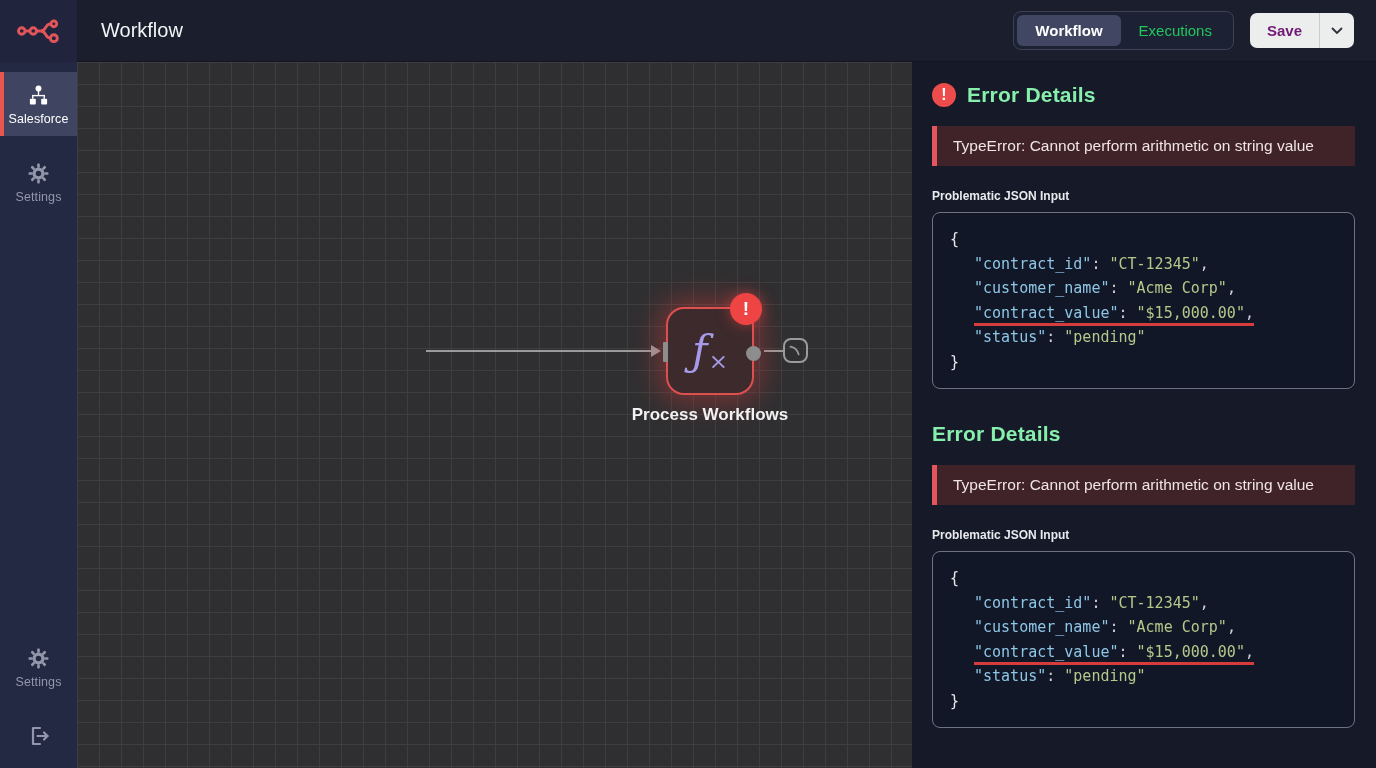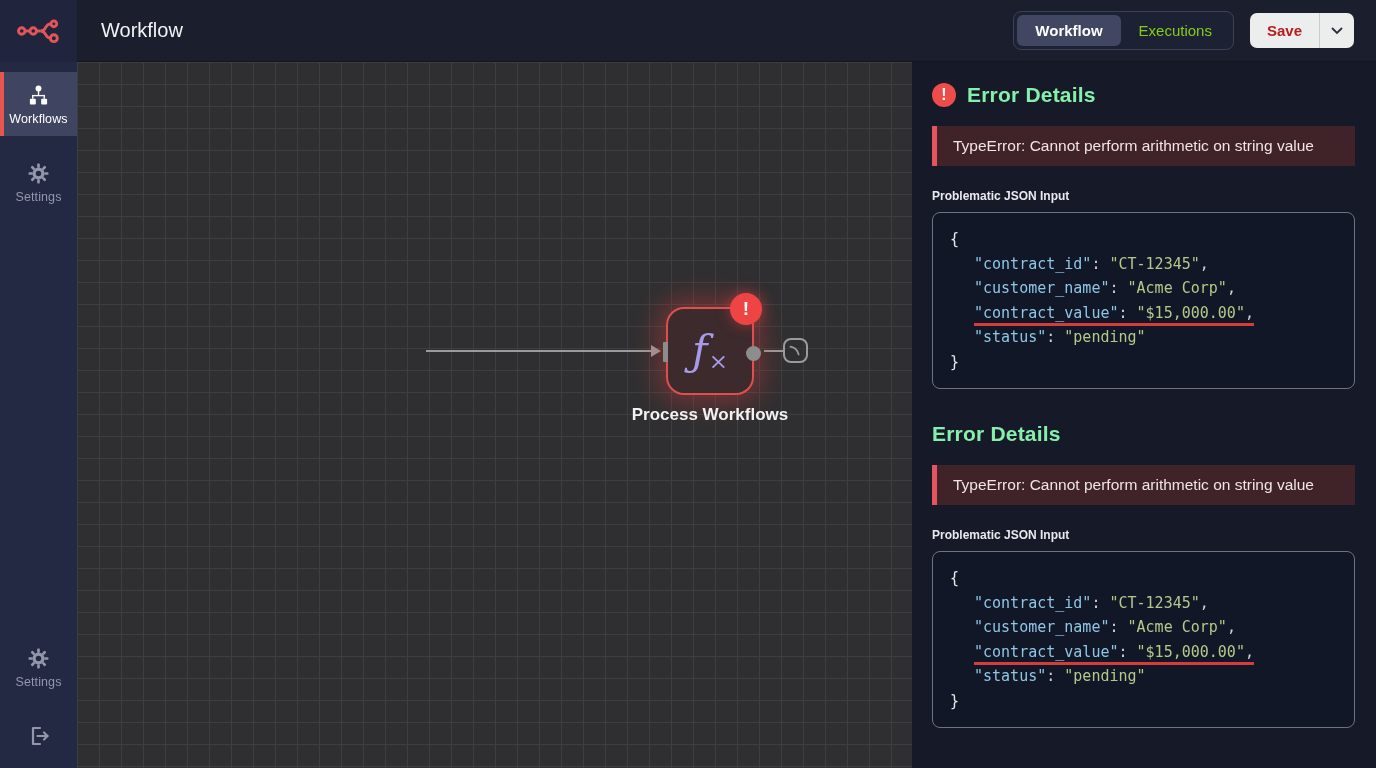--- a/index.html
+++ b/index.html
@@ -43,31 +43,31 @@
     display: flex; align-items: center; padding: 0 22px 0 24px;
     border-bottom: 1px solid #12141f;
   }
   .page-title { font-size: 20px; font-weight: 500; color: #f2f3f5; }
   .header-right { margin-left: auto; display: flex; align-items: center; gap: 16px; }
   .seg-toggle {
     display: flex; background: #1d2134; border: 1px solid #3c415а;
     border: 1px solid #3c4156; border-radius: 8px; padding: 3px;
   }
   .seg {
-    border: none; background: transparent; color: #84cc16;
+    border: none; background: transparent; color: #22c55e;
     font-family: inherit; font-size: 15px; padding: 7px 18px;
     border-radius: 6px; cursor: pointer;
   }
   .seg.active { background: #414763; color: #ffffff; font-weight: 700; }
   .save-split {
     display: flex; background: #eceded; border-radius: 7px; overflow: hidden;
     align-items: stretch;
   }
   .save-main {
-    border: none; background: transparent; color: #b91c1c;
+    border: none; background: transparent; color: #701a75;
     font-family: inherit; font-size: 15px; font-weight: 600;
     padding: 9px 17px; cursor: pointer;
   }
   .save-caret {
     border: none; border-left: 1px solid #c9cbd1; background: transparent;
     padding: 0 11px; cursor: pointer; display: flex; align-items: center;
   }
 
   .content { flex: 1; display: flex; min-height: 0; }
 
@@ -181,21 +181,21 @@
         <svg width="23" height="23" viewBox="0 0 24 24" fill="currentColor">
           <circle cx="12" cy="4.6" r="3.1"></circle>
           <rect x="11.3" y="7" width="1.4" height="4.4"></rect>
           <rect x="5.3" y="11.4" width="13.4" height="1.4"></rect>
           <rect x="5.3" y="11.4" width="1.4" height="4"></rect>
           <rect x="17.3" y="11.4" width="1.4" height="4"></rect>
           <rect x="3" y="15.4" width="6.2" height="6" rx="1"></rect>
           <rect x="14.8" y="15.4" width="6.2" height="6" rx="1"></rect>
         </svg>
       </span>
-      <span class="side-label">Workflows</span>
+      <span class="side-label">Salesforce</span>
     </div>
 
 
     <div class="side-item">
       <span class="side-icon">
         <svg width="23" height="23" viewBox="0 0 24 24">
           <circle cx="12" cy="12" r="4.6" fill="none" stroke="currentColor" stroke-width="3.4"></circle>
           <g fill="currentColor">
             <rect x="10.6" y="1.6" width="2.8" height="4.4" rx="0.9"></rect>
             <rect x="10.6" y="1.6" width="2.8" height="4.4" rx="0.9" transform="rotate(45 12 12)"></rect>

